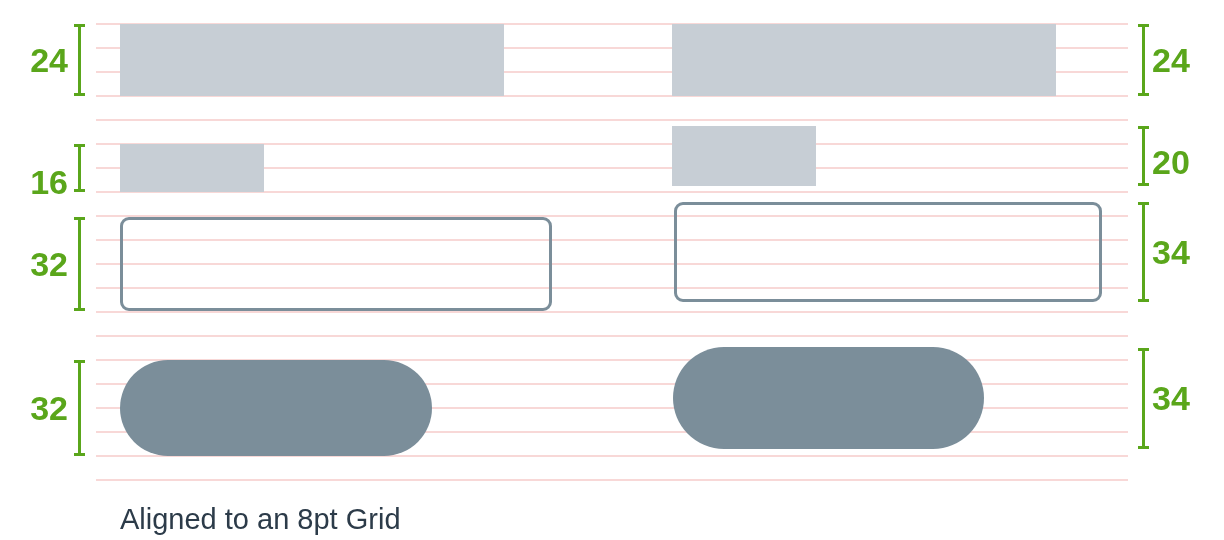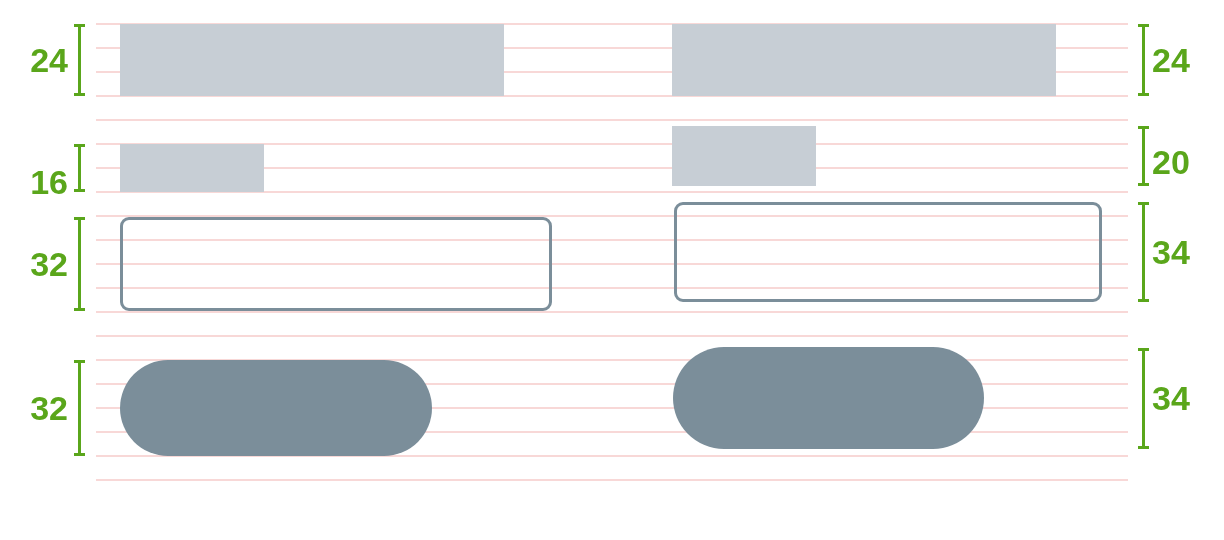--- a/index.html
+++ b/index.html
@@ -133,14 +133,15 @@
   </div>
   <span class="mnum rgt" style="top:235px;">34</span>
 
   <div class="bracket" style="left:1138px; top:348px; height:101px;">
     <div class="cap top"></div>
     <div class="stem"></div>
     <div class="cap bot"></div>
   </div>
   <span class="mnum rgt" style="top:381px;">34</span>
 
+  <div class="caption" style="left:120px;">Aligned to an 8pt Grid</div>
 
 </div>
 
 </body></html>

